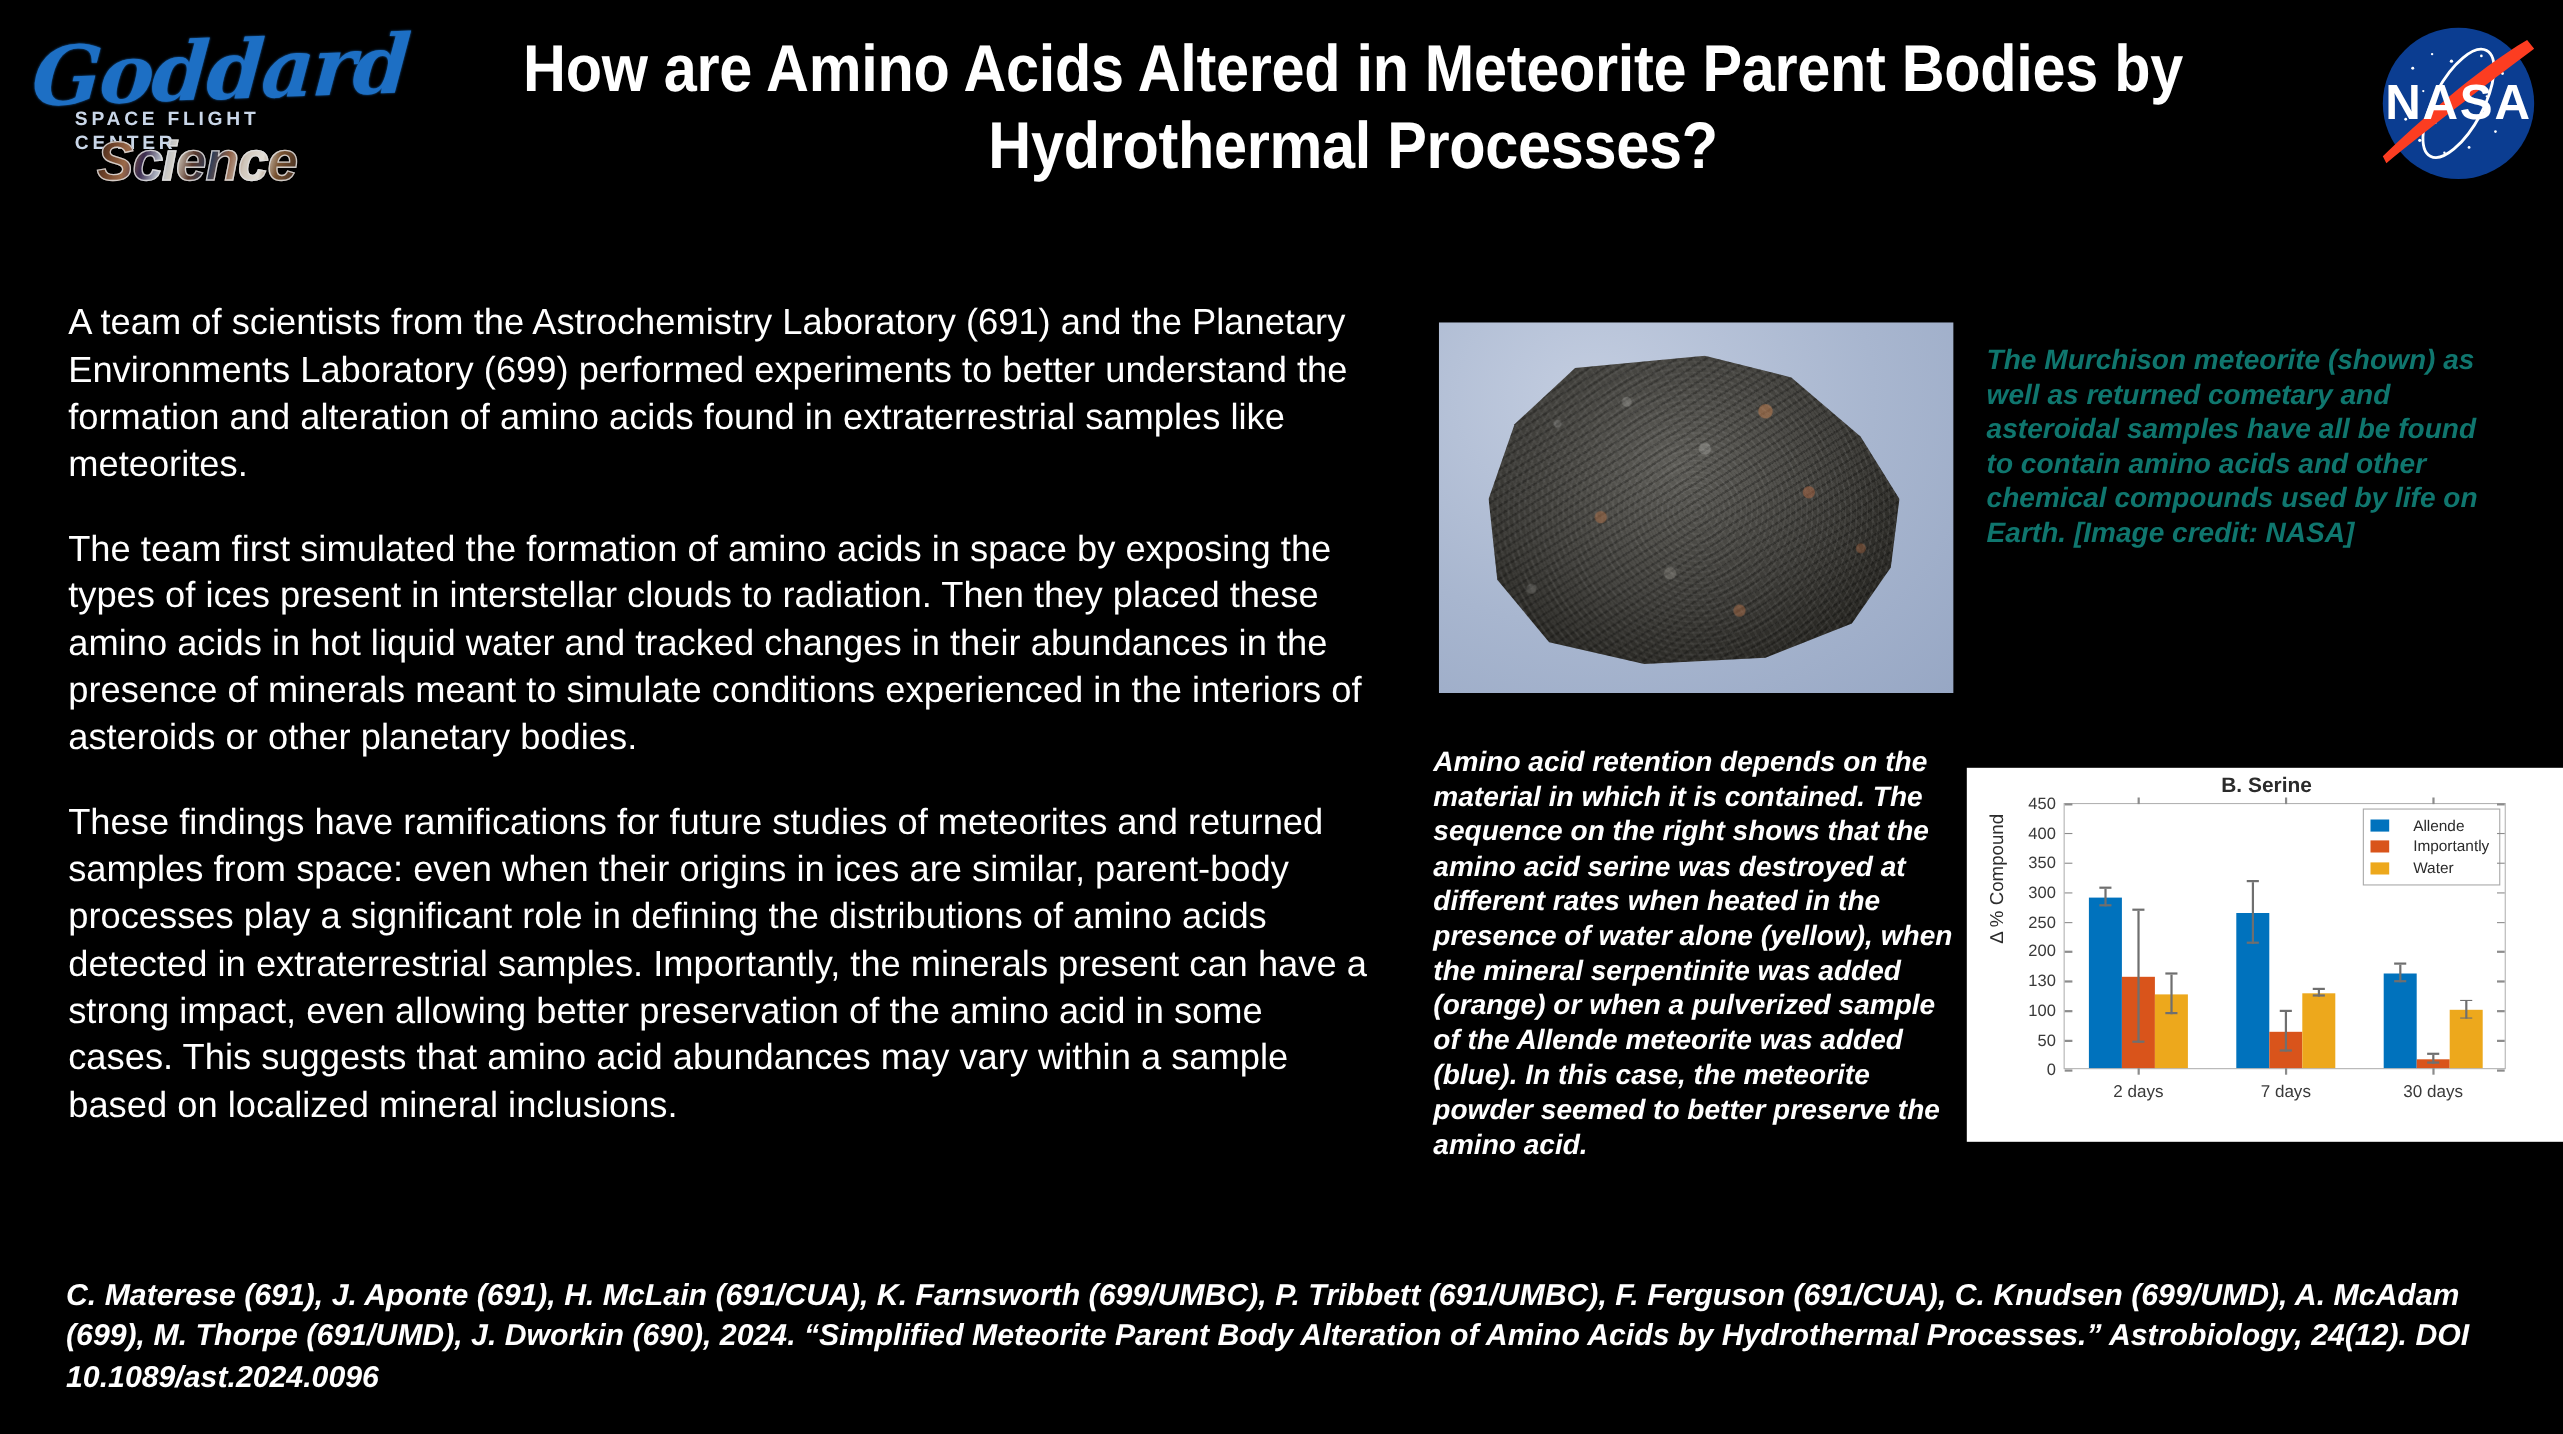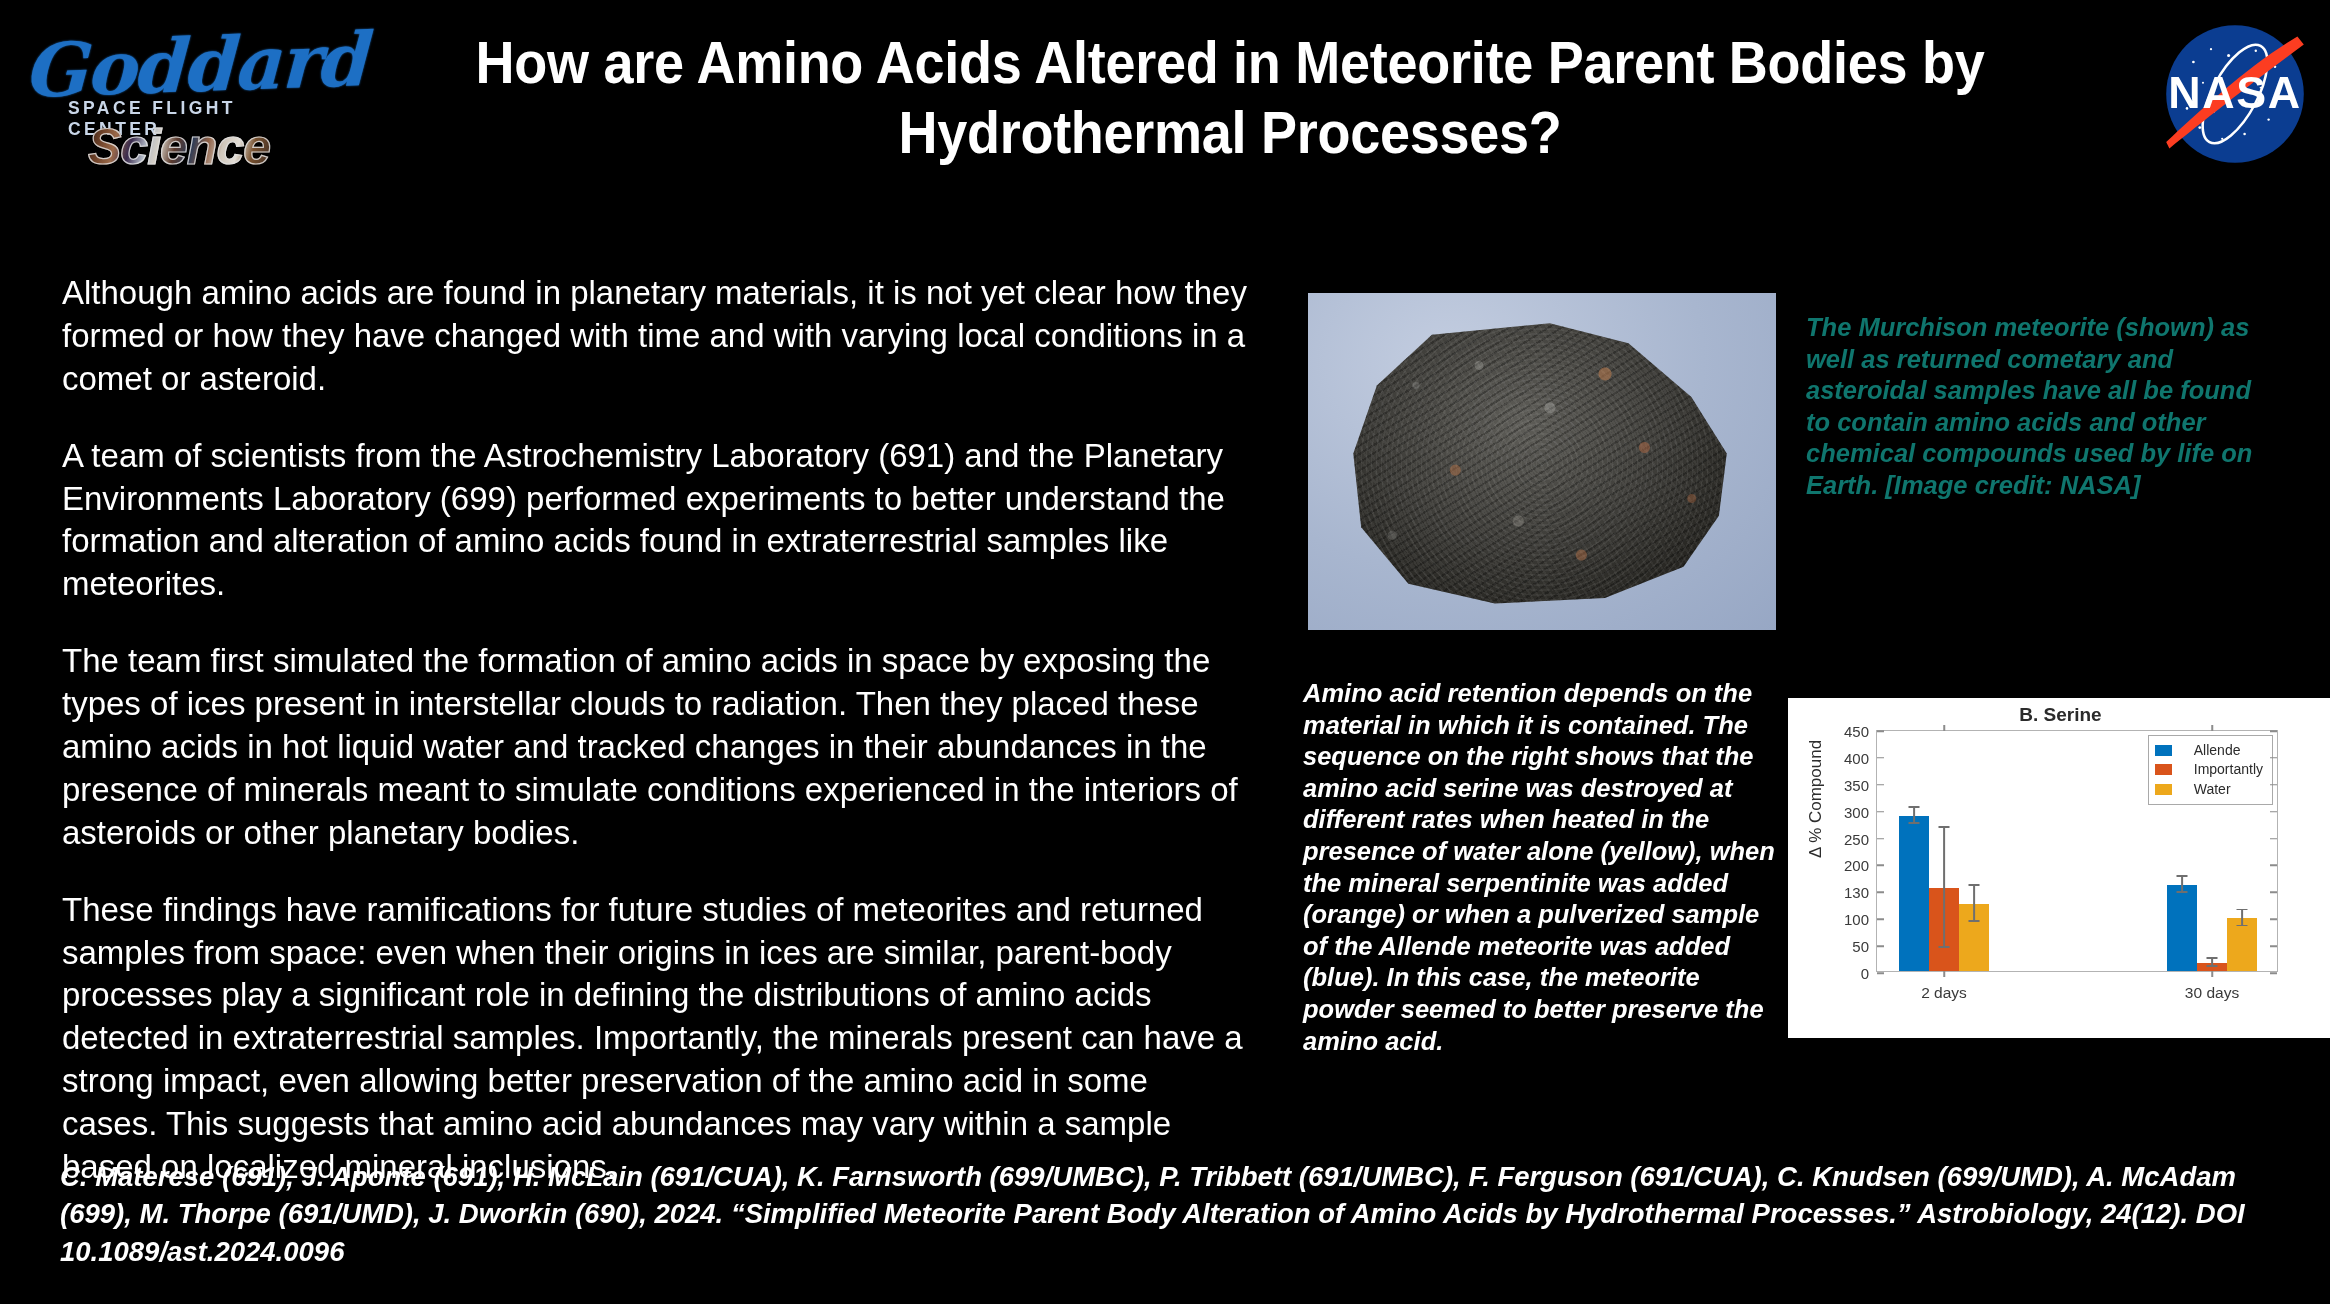--- a/index.html
+++ b/index.html
@@ -224,21 +224,20 @@
             <circle cx="132" cy="92" r="1.2"></circle>
         </g>
         <ellipse cx="100" cy="100" rx="68" ry="28" fill="none" stroke="#ffffff" stroke-width="3.2" transform="rotate(-62 100 100)"></ellipse>
         <path d="M 18 168 C 62 132 132 78 186 38 L 178 28 C 120 62 54 122 14 160 Z" fill="#fc3d21"></path>
         <text x="100" y="118" font-family="Liberation Sans, sans-serif" font-size="56" font-weight="700" fill="#ffffff" text-anchor="middle" letter-spacing="2">NASA</text>
       </svg>
     </div>
   </div>
 
   <div class="body-column">
-    <p>Although amino acids are found in planetary materials, it is not yet clear how they formed or how they have changed with time and with varying local conditions in a comet or asteroid.</p>
     <p>A team of scientists from the Astrochemistry Laboratory (691) and the Planetary Environments Laboratory (699) performed experiments to better understand the formation and alteration of amino acids found in extraterrestrial samples like meteorites.</p>
     <p>The team first simulated the formation of amino acids in space by exposing the types of ices present in interstellar clouds to radiation. Then they placed these amino acids in hot liquid water and tracked changes in their abundances in the presence of minerals meant to simulate conditions experienced in the interiors of asteroids or other planetary bodies.</p>
     <p>These findings have ramifications for future studies of meteorites and returned samples from space: even when their origins in ices are similar, parent-body processes play a significant role in defining the distributions of amino acids detected in extraterrestrial samples. Importantly, the minerals present can have a strong impact, even allowing better preservation of the amino acid in some cases. This suggests that amino acid abundances may vary within a sample based on localized mineral inclusions.</p>
   </div>
 
   <div class="murchison-photo">
     <div class="photo-bg"></div>
     <div class="rock"></div>
   </div>
 
@@ -310,20 +309,43 @@
           <div class="bar-wrap">
             <div class="bar" title="Water 2 days: 125" style="height: 67.2222px; background: rgb(237, 168, 28);"></div>
             <div class="errbar" style="bottom: 49.2222px; height: 36px;"></div>
             <div class="errcap" style="bottom: 49.2222px;"></div>
             <div class="errcap" style="bottom: 85.2222px;"></div>
           </div>
           <div class="xtick">2 days</div>
           <div class="xtick-mark"></div>
           <div class="xtick-mark-top"></div>
         </div>
+        <div class="group" style="left: 134px; width: 134px;">
+          <div class="bar-wrap">
+            <div class="bar" title="Allende 7 days: 263" style="height: 141.436px; background: rgb(0, 114, 189);"></div>
+            <div class="errbar" style="bottom: 113.436px; height: 56px;"></div>
+            <div class="errcap" style="bottom: 113.436px;"></div>
+            <div class="errcap" style="bottom: 169.436px;"></div>
+          </div>
+          <div class="bar-wrap">
+            <div class="bar" title="Serpentinite 7 days: 62" style="height: 33.3422px; background: rgb(217, 84, 27);"></div>
+            <div class="errbar" style="bottom: 15.3422px; height: 36px;"></div>
+            <div class="errcap" style="bottom: 15.3422px;"></div>
+            <div class="errcap" style="bottom: 51.3422px;"></div>
+          </div>
+          <div class="bar-wrap">
+            <div class="bar" title="Water 7 days: 127" style="height: 68.2978px; background: rgb(237, 168, 28);"></div>
+            <div class="errbar" style="bottom: 65.2978px; height: 6px;"></div>
+            <div class="errcap" style="bottom: 65.2978px;"></div>
+            <div class="errcap" style="bottom: 71.2978px;"></div>
+          </div>
+          <div class="xtick">7 days</div>
+          <div class="xtick-mark"></div>
+          <div class="xtick-mark-top"></div>
+        </div>
         <div class="group" style="left: 268px; width: 134px;">
           <div class="bar-wrap">
             <div class="bar" title="Allende 30 days: 160" style="height: 86.0444px; background: rgb(0, 114, 189);"></div>
             <div class="errbar" style="bottom: 78.0444px; height: 16px;"></div>
             <div class="errcap" style="bottom: 78.0444px;"></div>
             <div class="errcap" style="bottom: 94.0444px;"></div>
           </div>
           <div class="bar-wrap">
             <div class="bar" title="Serpentinite 30 days: 15" style="height: 8.06667px; background: rgb(217, 84, 27);"></div>
             <div class="errbar" style="bottom: 4.06667px; height: 8px;"></div>

